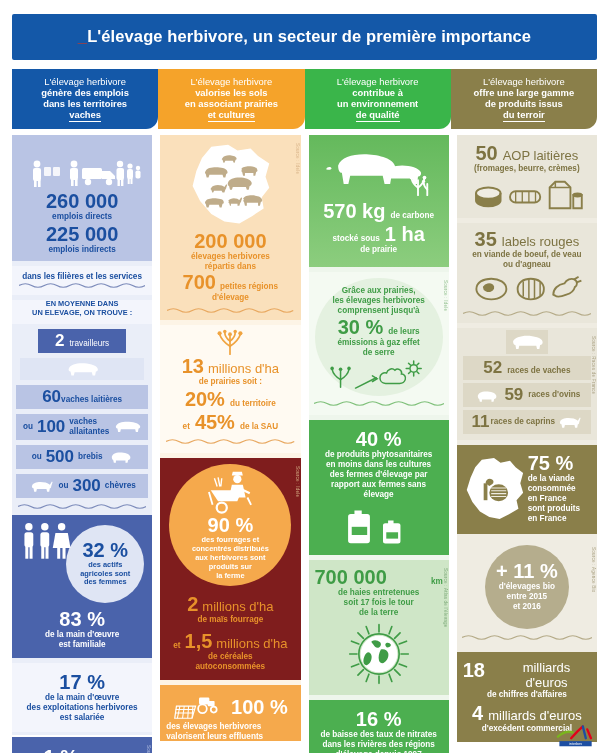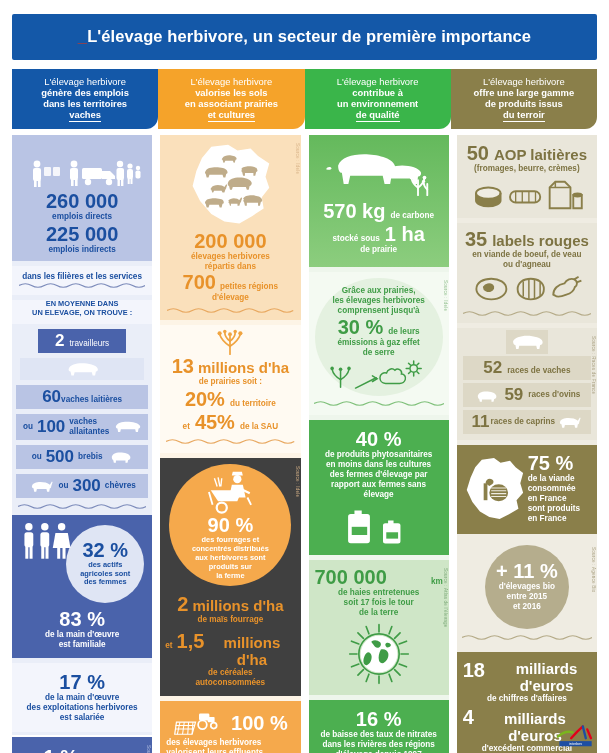--- a/index.html
+++ b/index.html
@@ -54,35 +54,35 @@
   .col-olive  { background: #efece2; }
 
   .panel { position: relative; padding: 6px 7px; }
   .p-blue-mid  { background:#b9c4e4; }
   .p-blue-dk   { background:#4a63ab; color:#fff; }
   .p-blue-lt   { background:#dfe5f4; }
   .p-blue-pale { background:#f3f5fc; }
 
   .p-or-mid  { background:#fae0bb; }
   .p-or-dk   { background:#f5a94c; color:#fff; }
-  .p-or-lt   { background:#404040; }
+  .p-or-lt   { background:#7f1d1d; }
   .p-or-pale { background:#fffaf2; }
 
   .p-gr-mid  { background:#cfe6c7; }
   .p-gr-dk   { background:#4caf50; color:#fff; }
   .p-gr-pale { background:#f4faf2; }
 
   .p-ol-mid  { background:#ddd8c6; }
   .p-ol-dk   { background:#8a7f4a; color:#fff; }
   .p-ol-pale { background:#f5f3ec; }
 
   
   .big  { font-weight:bold; font-size:20px; line-height:1.05; }
   .big2 { font-weight:bold; font-size:17px; line-height:1.05; }
-  .med  { font-weight:bold; font-size:15px; }
+  .med  { font-weight:normal; font-size:13px; }
   .sm   { font-size:8.2px; line-height:1.22; }
   .sm2  { font-size:7.4px; line-height:1.2; }
   .ctr  { text-align:center; }
   .t-blue  { color:#1b4fa0; }
   .t-or    { color:#e8922a; }
   .t-gr    { color:#3f9c46; }
   .t-ol    { color:#7d7342; }
   .wht     { color:#fff; }
   .bold { font-weight:bold; }
 

